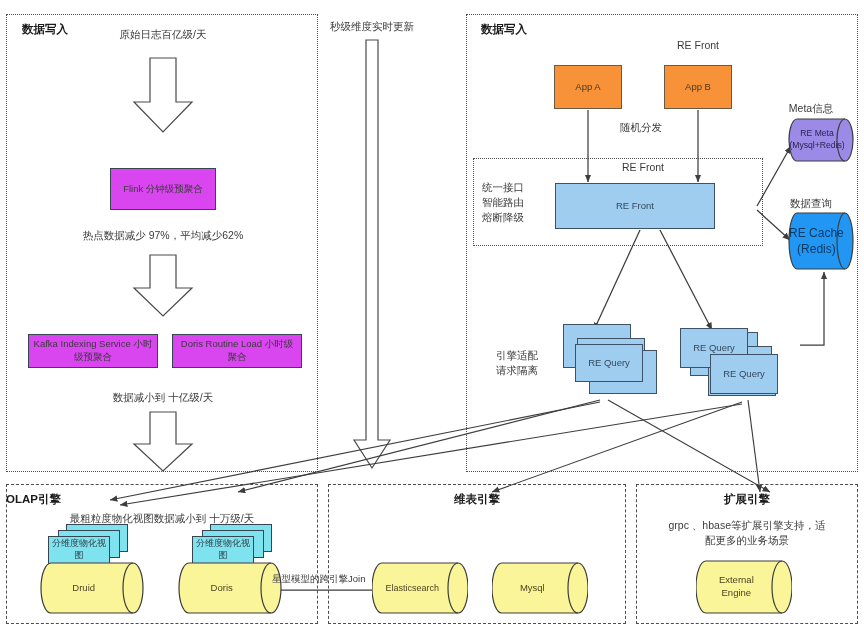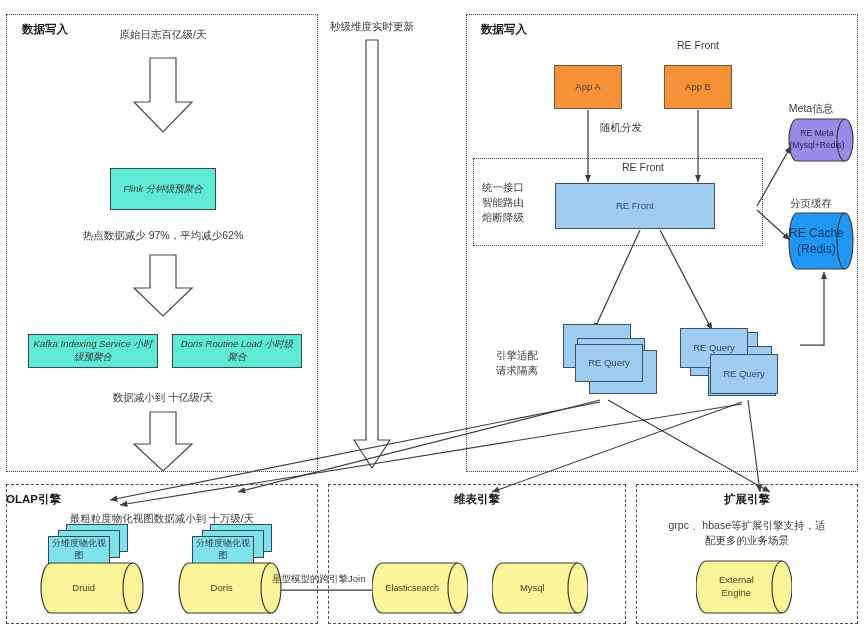--- a/index.html
+++ b/index.html
@@ -21,21 +21,21 @@
   
   .lbl{position:absolute;z-index:4;font-size:10.5px;color:#3b3b3b;
        white-space:nowrap;line-height:1.45;}
   .lbl.c{text-align:center;}
   .lbl.multi{white-space:normal;text-align:center;}
   .lbl.left{text-align:left;}
 
   
   .box{display:flex;align-items:center;justify-content:center;text-align:center;
        font-size:9.5px;line-height:1.35;padding:2px 4px;box-sizing:border-box;}
-  .box.cyan{background:#5eead4;border:1.3px solid #36454f;color:#3b3b3b;font-style:italic;}
+  .box.cyan{background:#d946ef;border:1.3px solid #36454f;color:#3b3b3b;}
   .box.orange{background:#f79239;border:1.3px solid #6b5a43;color:#4a3a22;}
   .box.blue{background:#9fcdf0;border:1.3px solid #3d5266;color:#33485c;}
 
   
   .stack{position:absolute;z-index:3;}
   .stack .card{position:absolute;box-sizing:border-box;display:flex;
                align-items:center;justify-content:center;text-align:center;
                font-size:9.5px;line-height:1.3;}
   .stack .card.blue{background:#9fcdf0;border:1.3px solid #3d5266;color:#33485c;}
   .stack .card.cyan{background:#7fe3ef;border:1.3px solid #36454f;color:#2f3f46;}
@@ -130,21 +130,21 @@
   <div class="lbl c" style="left:88px;top:390px;width:150px;">数据减小到 十亿级/天</div>
 
   <div class="lbl c" style="left:297px;top:19px;width:150px;">秒级维度实时更新</div>
 
   <div class="lbl c" style="left:648px;top:38px;width:100px;">RE Front</div>
 
   <div class="node box orange" style="left:554px;top:65px;width:68px;height:44px;">App A</div>
 
   <div class="node box orange" style="left:664px;top:65px;width:68px;height:44px;">App B</div>
 
-  <div class="lbl" style="left:600px;top:120px;">随机分发</div>
+  <div class="lbl" style="left:620px;top:120px;">随机分发</div>
 
   <div class="lbl c" style="left:593px;top:160px;width:100px;">RE Front</div>
 
   <div class="node box blue" style="left:555px;top:183px;width:160px;height:46px;">RE Front</div>
 
   <div class="lbl multi left" style="left:482px;top:180px;width:66px;text-align:left;white-space:pre-line;">统一接口
 智能路由
 熔断降级</div>
 
   <div class="lbl multi left" style="left:496px;top:348px;width:66px;text-align:left;white-space:pre-line;">引擎适配
@@ -168,21 +168,21 @@
   <div class="lbl c" style="left:766px;top:101px;width:90px;">Meta信息</div>
   <div class="cyl" style="left:788px;top:118px;width:66px;height:44px;">
     <svg viewBox="0 0 66 44" preserveAspectRatio="none">
       <path d="M9,1 L57,1 A8,21 0 0 1 57,43 L9,43 A8,21 0 0 1 9,1 Z" fill="#9b8ae6" stroke="#3d3d3d" stroke-width="1.2"></path>
       <path d="M57,1 A8,21 0 0 0 57,43" fill="none" stroke="#3d3d3d" stroke-width="1.2"></path>
     </svg>
     <div class="txt" style="color:#2b2352;font-size:8.6px;right:12%;">RE Meta
 (Mysql+Redis)</div>
   </div>
 
-  <div class="lbl c" style="left:766px;top:196px;width:90px;">分页缓存</div>
+  <div class="lbl c" style="left:766px;top:196px;width:90px;">数据查询</div>
   <div class="cyl" style="left:788px;top:212px;width:66px;height:58px;">
     <svg viewBox="0 0 66 58" preserveAspectRatio="none">
       <path d="M9,1 L57,1 A8,28 0 0 1 57,57 L9,57 A8,28 0 0 1 9,1 Z" fill="#2196f3" stroke="#3d3d3d" stroke-width="1.2"></path>
       <path d="M57,1 A8,28 0 0 0 57,57" fill="none" stroke="#3d3d3d" stroke-width="1.2"></path>
     </svg>
     <div class="txt" style="color:#0d3b66;font-size:12px;right:14%;">RE Cache
 (Redis)</div>
   </div>
 
   <div class="lbl c" style="left:16px;top:511px;width:292px;">最粗粒度物化视图数据减小到 十万级/天</div>

